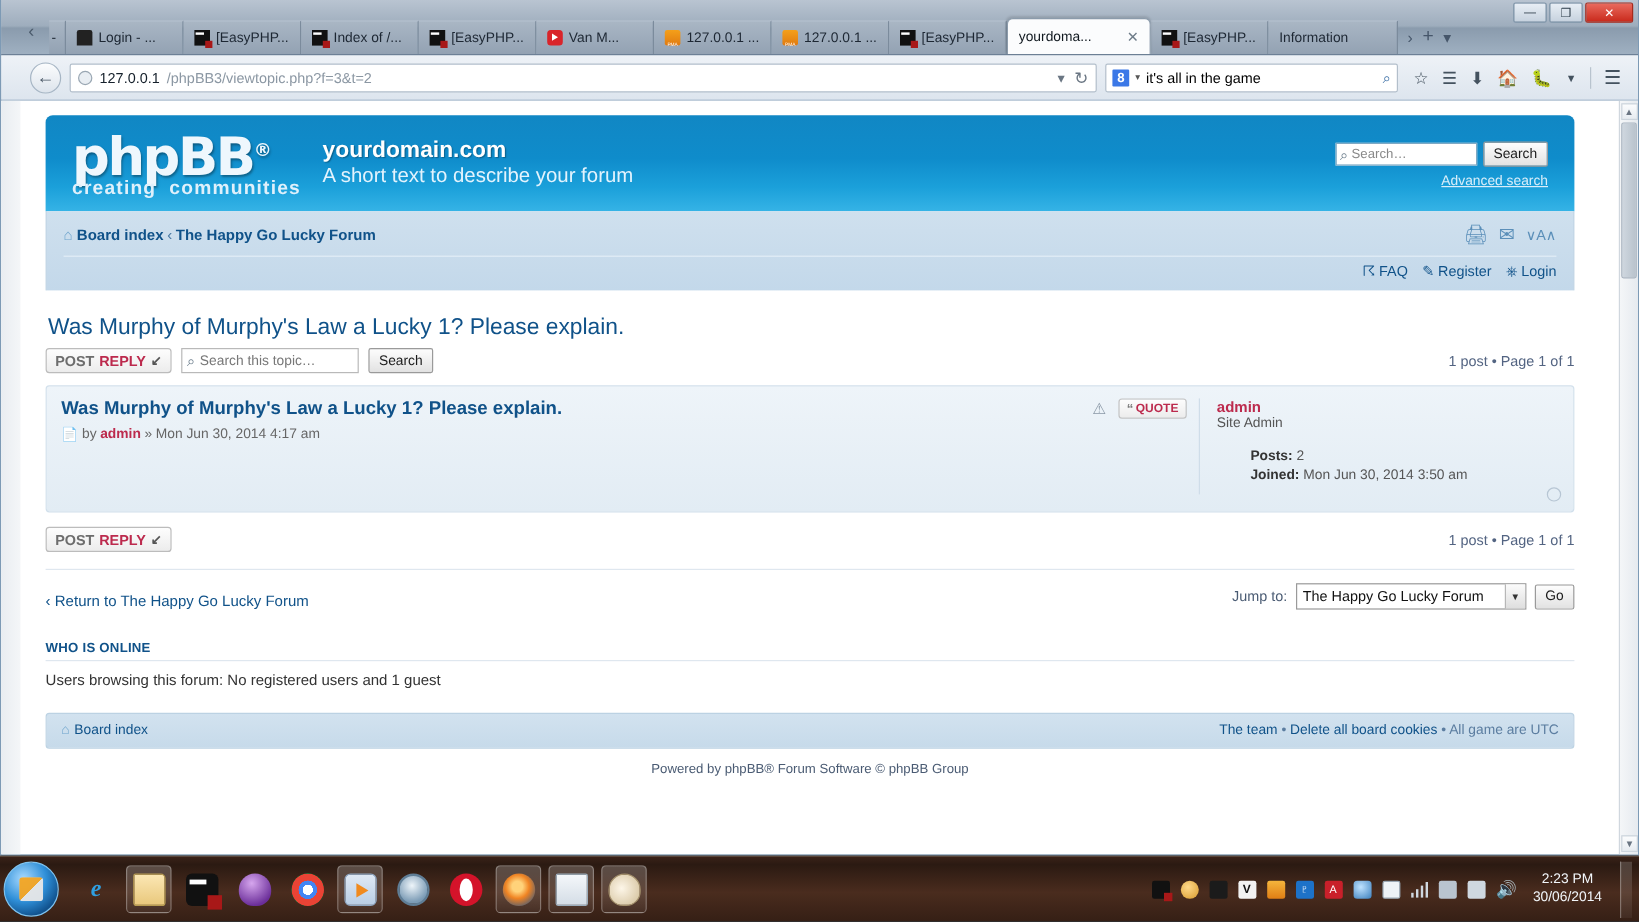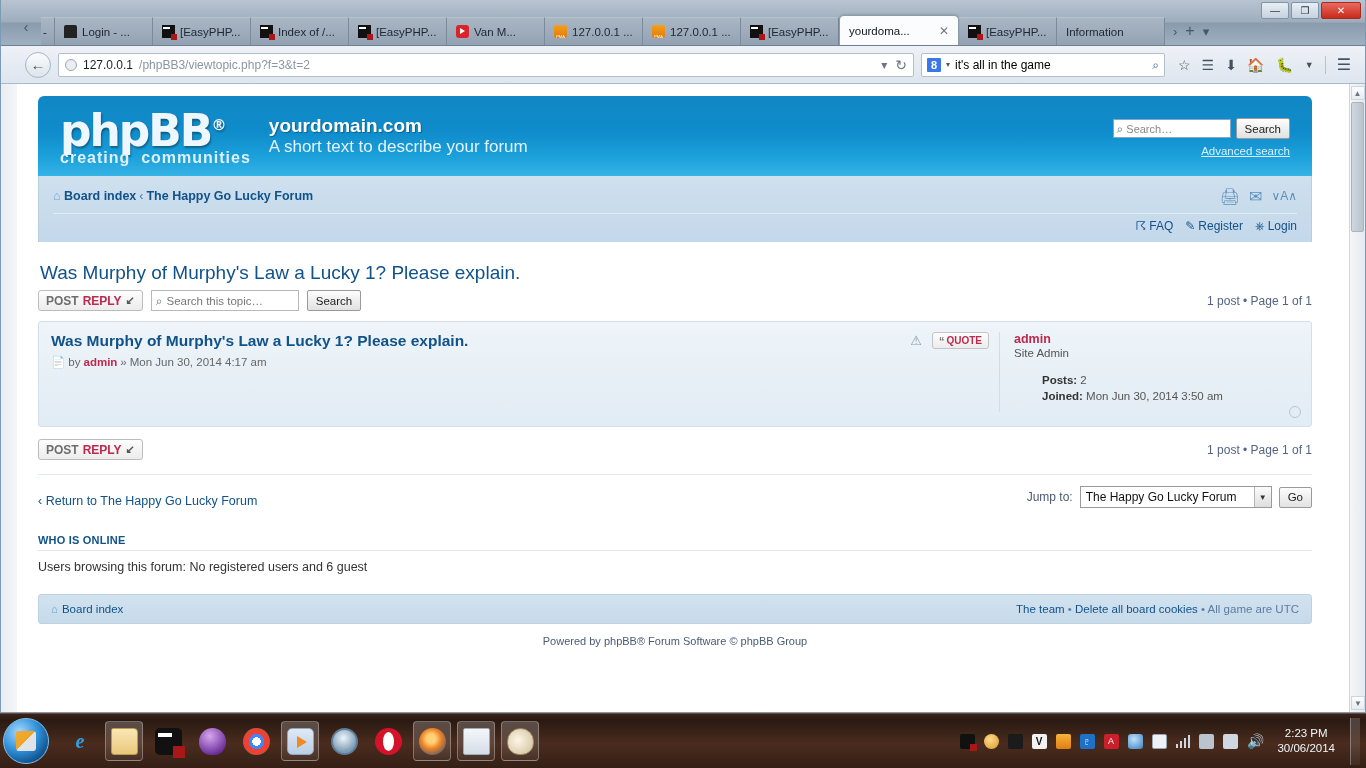--- a/index.html
+++ b/index.html
@@ -577,21 +577,21 @@
                 <div class="select-box">
                   <span>The Happy Go Lucky Forum</span>
                   <span class="select-arrow">▼</span>
                 </div>
                 <div class="btn-gray">Go</div>
               </div>
             </div>
 
             <div class="online-title">WHO IS ONLINE</div>
             <div class="online-div"></div>
-            <div class="online-text">Users browsing this forum: No registered users and 6 guest</div>
+            <div class="online-text">Users browsing this forum: No registered users and 1 guest</div>
 
             <div class="footbar">
               <span style="color:#6ea4cd;margin-right:4px;">⌂</span>
               <a>Board index</a>
               <span class="right">
                 <a>The team</a>
                 <span>•</span>
                 <a>Delete all board cookies</a>
                 <span>•</span>
                 <span>All game are UTC</span>

